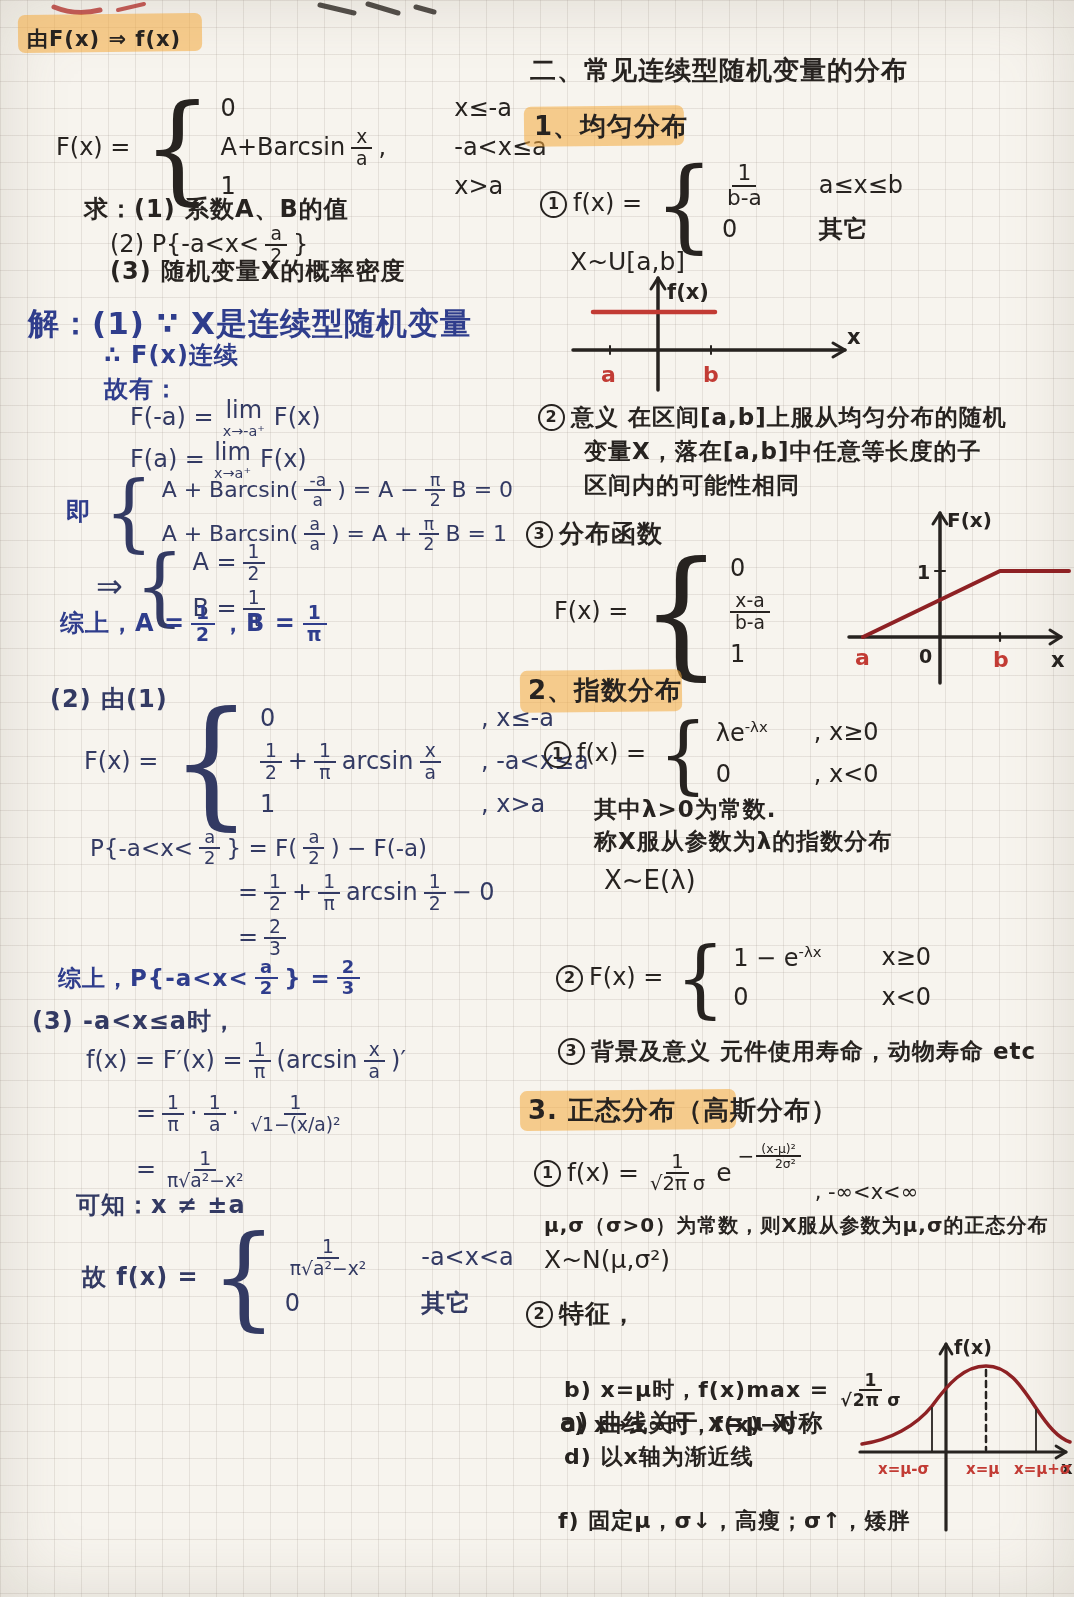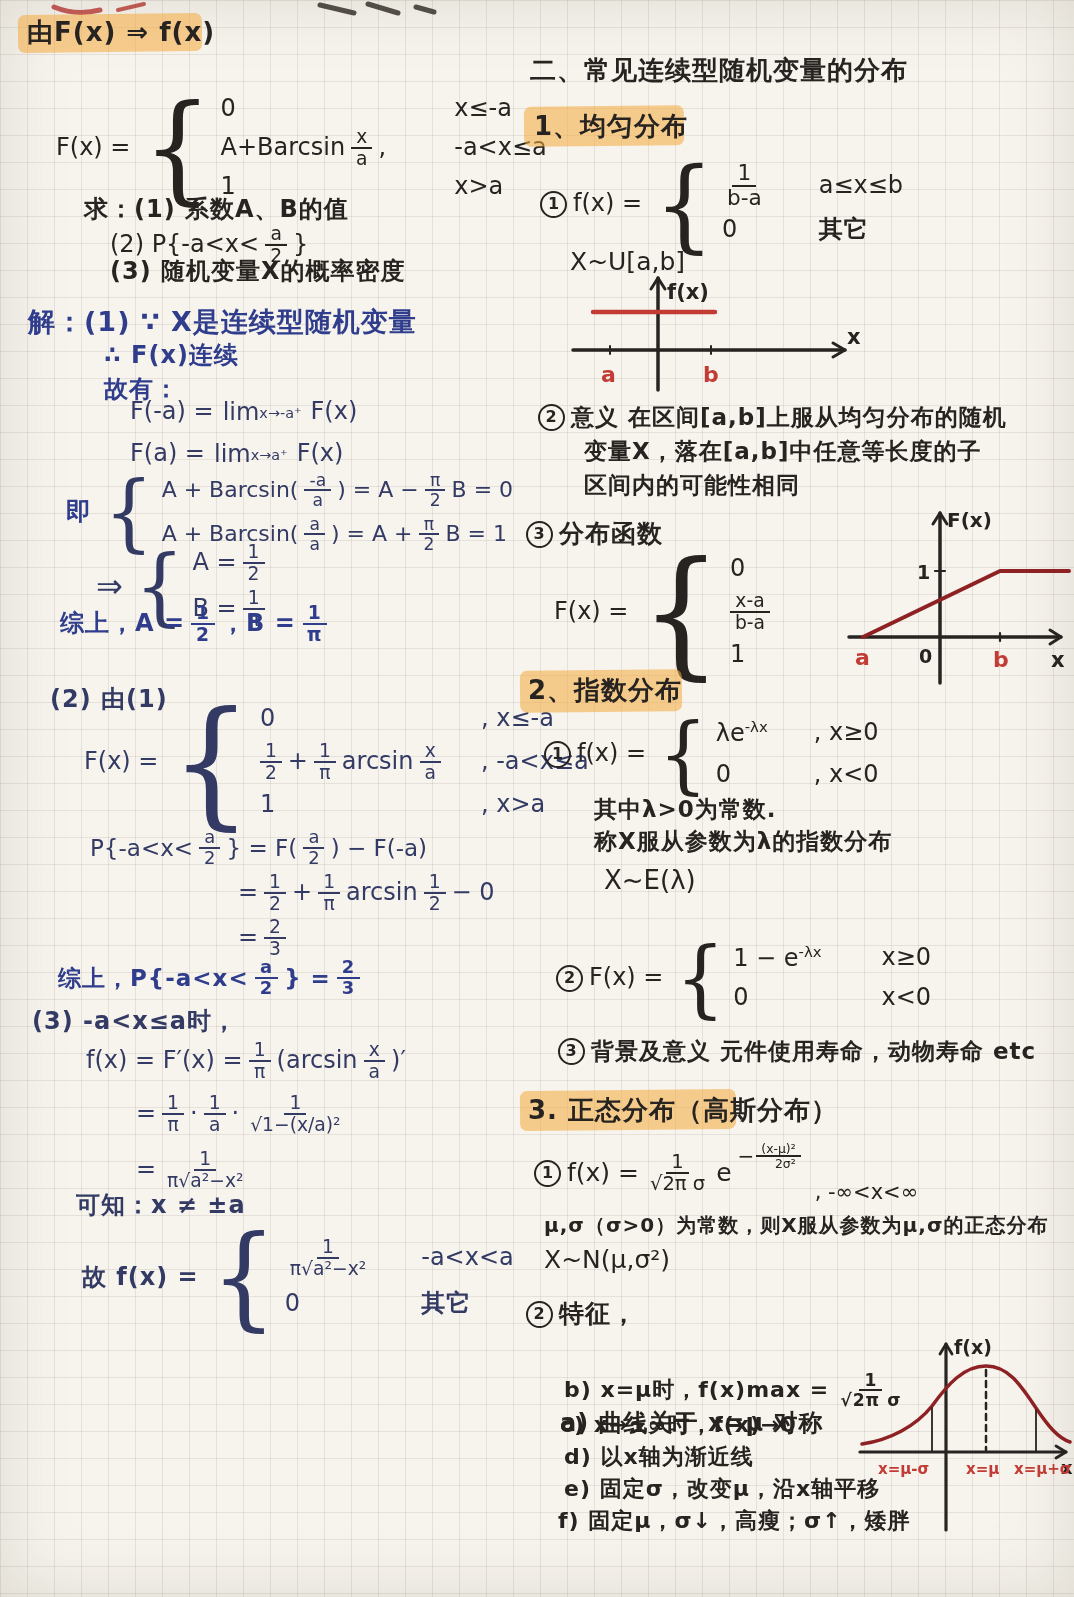--- a/index.html
+++ b/index.html
@@ -29,21 +29,21 @@
   .frac.tiny{ font-size:.62em;align-items:flex-end; }
   .brace{ font-family:"DejaVu Serif", serif; font-weight:400; line-height:.8;
           margin:0 2px 0 6px; transform:scaleY(1.08); }
   .b2 { font-size:78px; }  .b2f{ font-size:94px; }  .b2t{ font-size:104px; }
   .b3 { font-size:110px; } .b3t{ font-size:128px; }
   .col { display:flex; flex-direction:column; justify-content:center; }
   .row { display:flex; align-items:center; gap:6px; }
   .h34{height:34px;} .h36{height:36px;} .h40{height:40px;} .h42{height:42px;}
   .h44{height:44px;} .h46{height:46px;} .h52{height:52px;}
   .conds{ display:flex; flex-direction:column; justify-content:center; }
-  .lim { display:inline-flex; flex-direction:row; align-items:center;
+  .lim { display:inline-flex; flex-direction:column; align-items:center;
          line-height:1; margin:0 3px; }
   .lim>.sub{ font-size:.6em; margin-top:2px; }
   sup.e { font-size:.62em; vertical-align:super; }
   .supfrac{ display:inline-flex; align-items:center; gap:2px;
             transform:translateY(-17px); font-size:.8em; }
   .circ { display:inline-flex; align-items:center; justify-content:center;
           width:27px; height:27px; min-width:27px; border:2.2px solid currentColor;
           border-radius:50%; font-size:16px; font-weight:700; }
   .g { position:absolute; }
   .g path { stroke-linecap:round; stroke-linejoin:round; }
@@ -54,21 +54,21 @@
 
 <div class="page">
 
   <svg class="g" style="left:0;top:0" width="1074" height="20" viewBox="0 0 1074 20">
     <path d="M54,7 q22,9 46,3" stroke="#b23530" stroke-width="5" fill="none" opacity=".8"></path>
     <path d="M118,10 l26,-6" stroke="#b23530" stroke-width="4" fill="none" opacity=".8"></path>
     <path d="M320,5 l34,8 M368,4 l30,9 M416,7 l18,5" stroke="#2a2520" stroke-width="5" fill="none" opacity=".8"></path>
   </svg>
 
   <div class="hl" style="left:18px;top:14px;width:184px;height:38px"></div>
-  <div class="ln zh" style="left:27px;top:18px;font-size:26px">
+  <div class="ln zh" style="left:27px;top:27px;font-size:21px">
     <span>由F(x) ⇒ f(x)</span>
   </div>
 
 
   <div class="ln" style="left:56px;top:92px">
     <span>F(x) =</span>
     <span class="brace b3">{</span>
     <div class="col">
       <div class="row h34">
           <span>0</span>
@@ -106,21 +106,21 @@
     <span class="frac sm">
         <span class="num">a</span>
         <span class="den">2</span>
       </span>
     <span>}</span>
   </div>
   <div class="ln zh" style="left:110px;top:258px">
     <span>(3) 随机变量X的概率密度</span>
   </div>
 
-  <div class="ln zh blue" style="left:28px;top:306px;font-size:27px">
+  <div class="ln zh blue" style="left:28px;top:306px;font-size:31px">
     <span>解：(1) ∵ X是连续型随机变量</span>
   </div>
   <div class="ln zh blue" style="left:104px;top:342px">
     <span>∴ F(x)连续</span>
   </div>
   <div class="ln zh blue" style="left:104px;top:376px">
     <span>故有：</span>
   </div>
 
   <div class="ln nav" style="left:130px;top:398px">
@@ -577,23 +577,20 @@
         <span class="num">1</span>
         <span class="den">√2π σ</span>
       </span>
   </div>
   <div class="ln zh" style="left:560px;top:1412px;font-size:22px">
     <span>c) x→±∞时，f(x)→0</span>
   </div>
   <div class="ln zh" style="left:564px;top:1444px;font-size:22px">
     <span>d) 以x轴为渐近线</span>
   </div>
-  <div class="ln zh" style="left:564px;top:1476px;font-size:22px">
-    <span>e) 固定σ，改变μ，沿x轴平移</span>
-  </div>
   <div class="ln zh" style="left:558px;top:1508px;font-size:22px">
     <span>f) 固定μ，σ↓，高瘦；σ↑，矮胖</span>
   </div>
 
   <svg class="g" style="left:856px;top:1330px" width="218" height="210" viewBox="0 0 218 210">
     <path d="M90,200 L90,14" stroke="#272320" stroke-width="3.2" fill="none"></path>
     <path d="M90,14 l-6,10 M90,14 l6,10" stroke="#272320" stroke-width="2.8" fill="none"></path>
     <path d="M4,122 L210,122" stroke="#272320" stroke-width="3.2" fill="none"></path>
     <path d="M210,122 l-10,-6 M210,122 l-10,6" stroke="#272320" stroke-width="2.8" fill="none"></path>
     <path d="M6,114 C34,110 60,96 76,76 C92,54 108,36 130,36 C152,36 164,54 180,78 C192,96 202,108 214,112" stroke="#8e2124" stroke-width="3.5" fill="none"></path>

